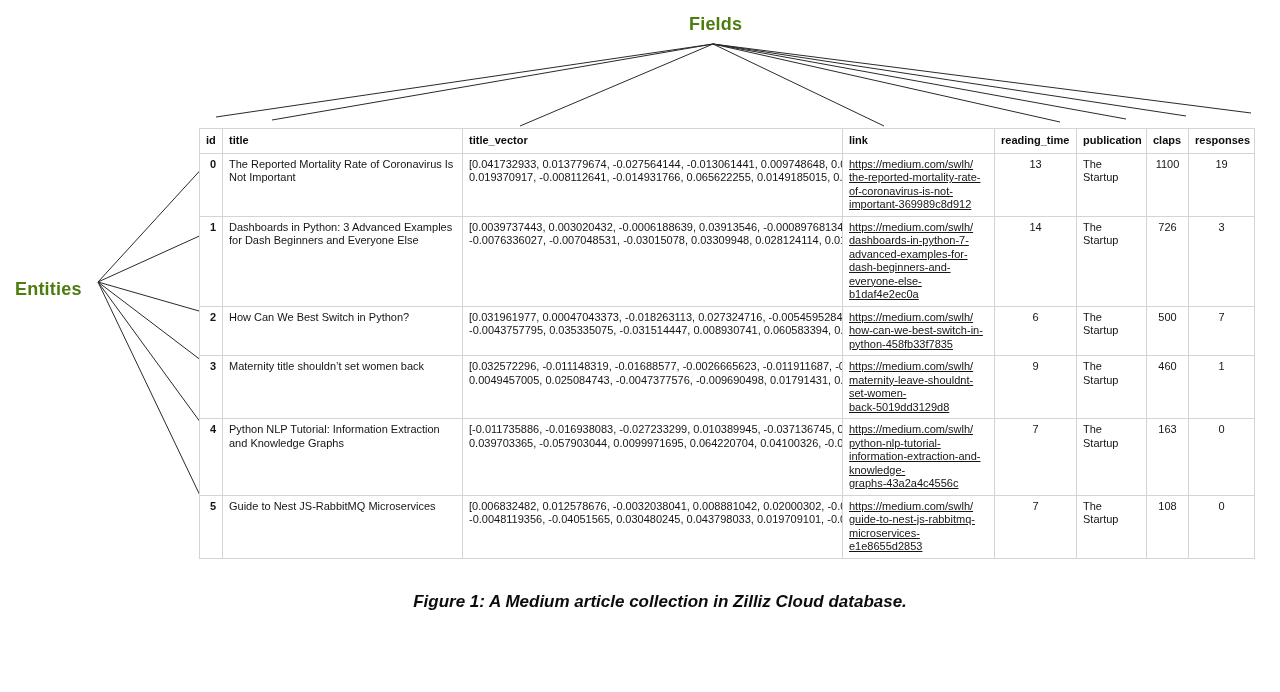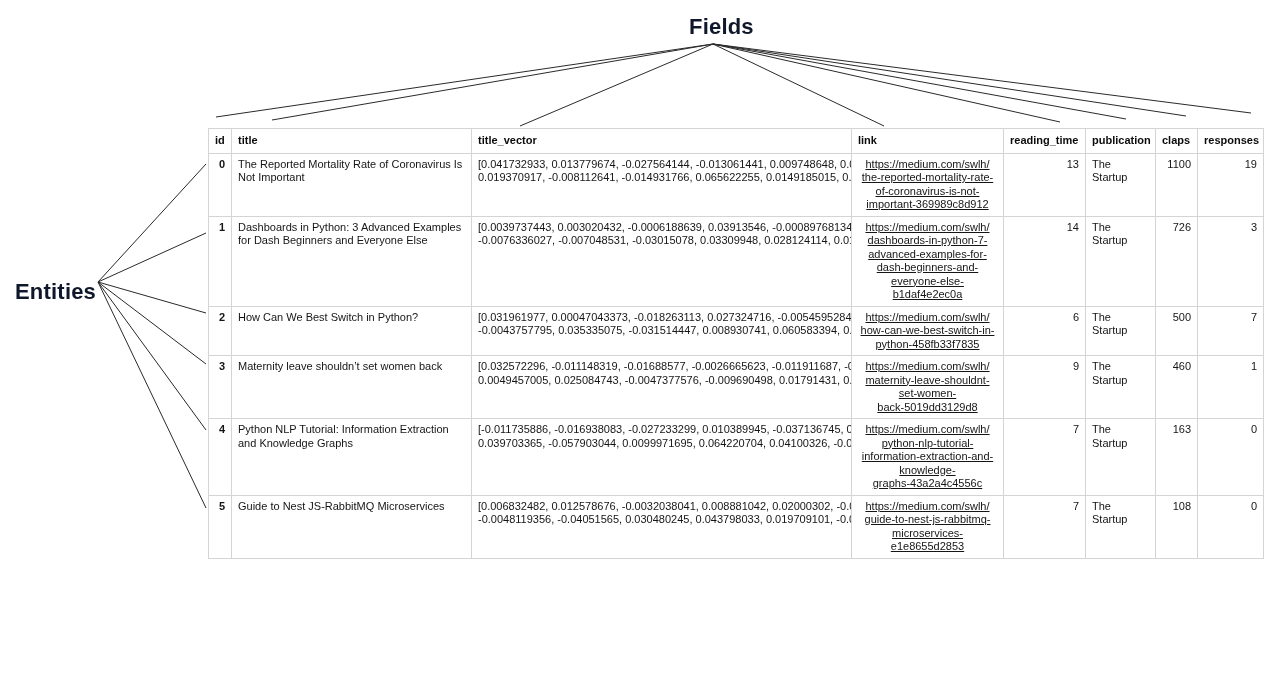--- a/index.html
+++ b/index.html
@@ -1,35 +1,35 @@
 <!DOCTYPE html>
 <html><head>
 <meta charset="utf-8">
 <style>
   html,body{margin:0;padding:0;background:#ffffff;}
   body{width:1280px;height:692px;position:relative;overflow:hidden;
        font-family:"Liberation Sans",sans-serif;color:#151515;}
   .page{position:absolute;inset:0;}
   svg.connectors{position:absolute;left:0;top:0;width:1280px;height:692px;pointer-events:none;}
-  .big-label{position:absolute;font-size:22px;font-weight:bold;color:#0f172a;letter-spacing:0.2px;}
+  .big-label{position:absolute;font-size:18px;font-weight:bold;color:#4d7c0f;letter-spacing:0.2px;}
   .fields-label{top:14px;left:689px;}
   .entities-label{top:279px;left:15px;}
-  table.collection{position:absolute;left:208px;top:128px;width:1055px;border-collapse:collapse;
+  table.collection{position:absolute;left:199px;top:128px;width:1055px;border-collapse:collapse;
        table-layout:fixed;background:#fff;font-size:11px;}
   th,td{border:1px solid #d4d4d4;vertical-align:top;padding:4px 6px;line-height:13.5px;
        overflow:hidden;}
   th{text-align:left;font-weight:bold;white-space:nowrap;padding-top:5px;padding-bottom:5px;
      color:#0c0c0c;}
   td.c-id{font-weight:bold;text-align:right;}
   th.h-id{text-align:left;}
   td.c-vec{padding-right:0;}
   .vec-line{white-space:nowrap;overflow:hidden;}
   td.c-link a{color:#151515;text-decoration:underline;cursor:pointer;display:block;}
-  td.c-link a div{white-space:nowrap;overflow:hidden;text-align:center;}
-  td.c-num{text-align:right;margin-top:14px;}
+  td.c-link a div{white-space:nowrap;overflow:hidden;}
+  td.c-num{text-align:center;margin-top:14px;}
   .caption{position:absolute;top:592px;left:40px;width:1240px;text-align:center;
       font-size:17px;font-weight:bold;font-style:italic;color:#0c0c0c;}
 </style>
 </head>
 <body>
 
 <div class="page">
 
   <svg class="connectors" viewBox="0 0 1280 692" xmlns="http://www.w3.org/2000/svg">
     <g stroke="#2a2a2a" stroke-width="1" fill="none">
@@ -135,21 +135,21 @@
             <div>python-458fb33f7835</div>
           </a>
         </td>
         <td class="c-num">6</td>
         <td>The Startup</td>
         <td class="c-num">500</td>
         <td class="c-num">7</td>
       </tr>
       <tr>
         <td class="c-id">3</td>
-        <td>Maternity leave shouldn’t set women back</td>
+        <td>Maternity title shouldn’t set women back</td>
         <td class="c-vec">
           <div class="vec-line">[0.032572296, -0.011148319, -0.01688577, -0.0026665623, -0.011911687, -0</div>
           <div class="vec-line">0.0049457005, 0.025084743, -0.0047377576, -0.009690498, 0.01791431, 0.0</div>
         </td>
         <td class="c-link">
           <a>
             <div>https://medium.com/swlh/</div>
             <div>maternity-leave-shouldnt-</div>
             <div>set-women-</div>
             <div>back-5019dd3129d8</div>
@@ -197,14 +197,15 @@
           </a>
         </td>
         <td class="c-num">7</td>
         <td>The Startup</td>
         <td class="c-num">108</td>
         <td class="c-num">0</td>
       </tr>
     </tbody>
   </table>
 
+  <div class="caption">Figure 1: A Medium article collection in Zilliz Cloud database.</div>
 
 </div>
 
 </body></html>

